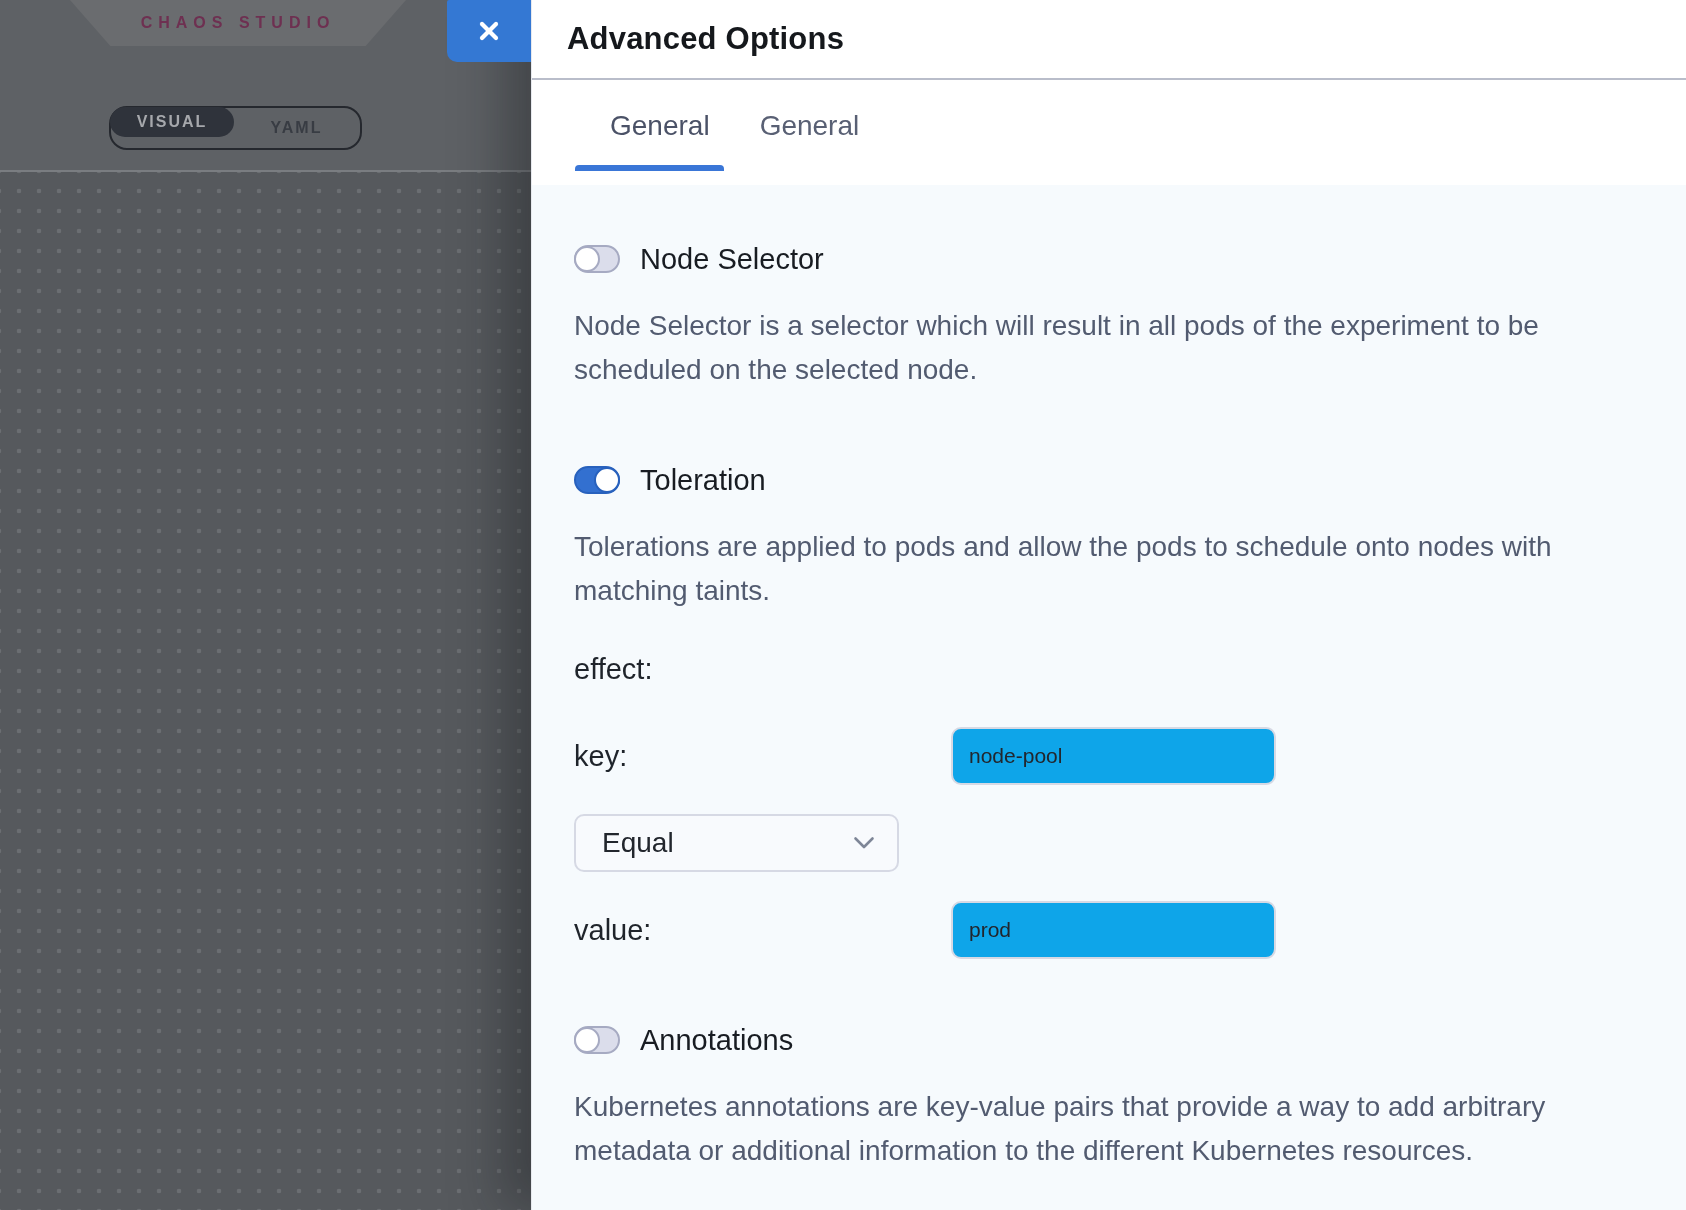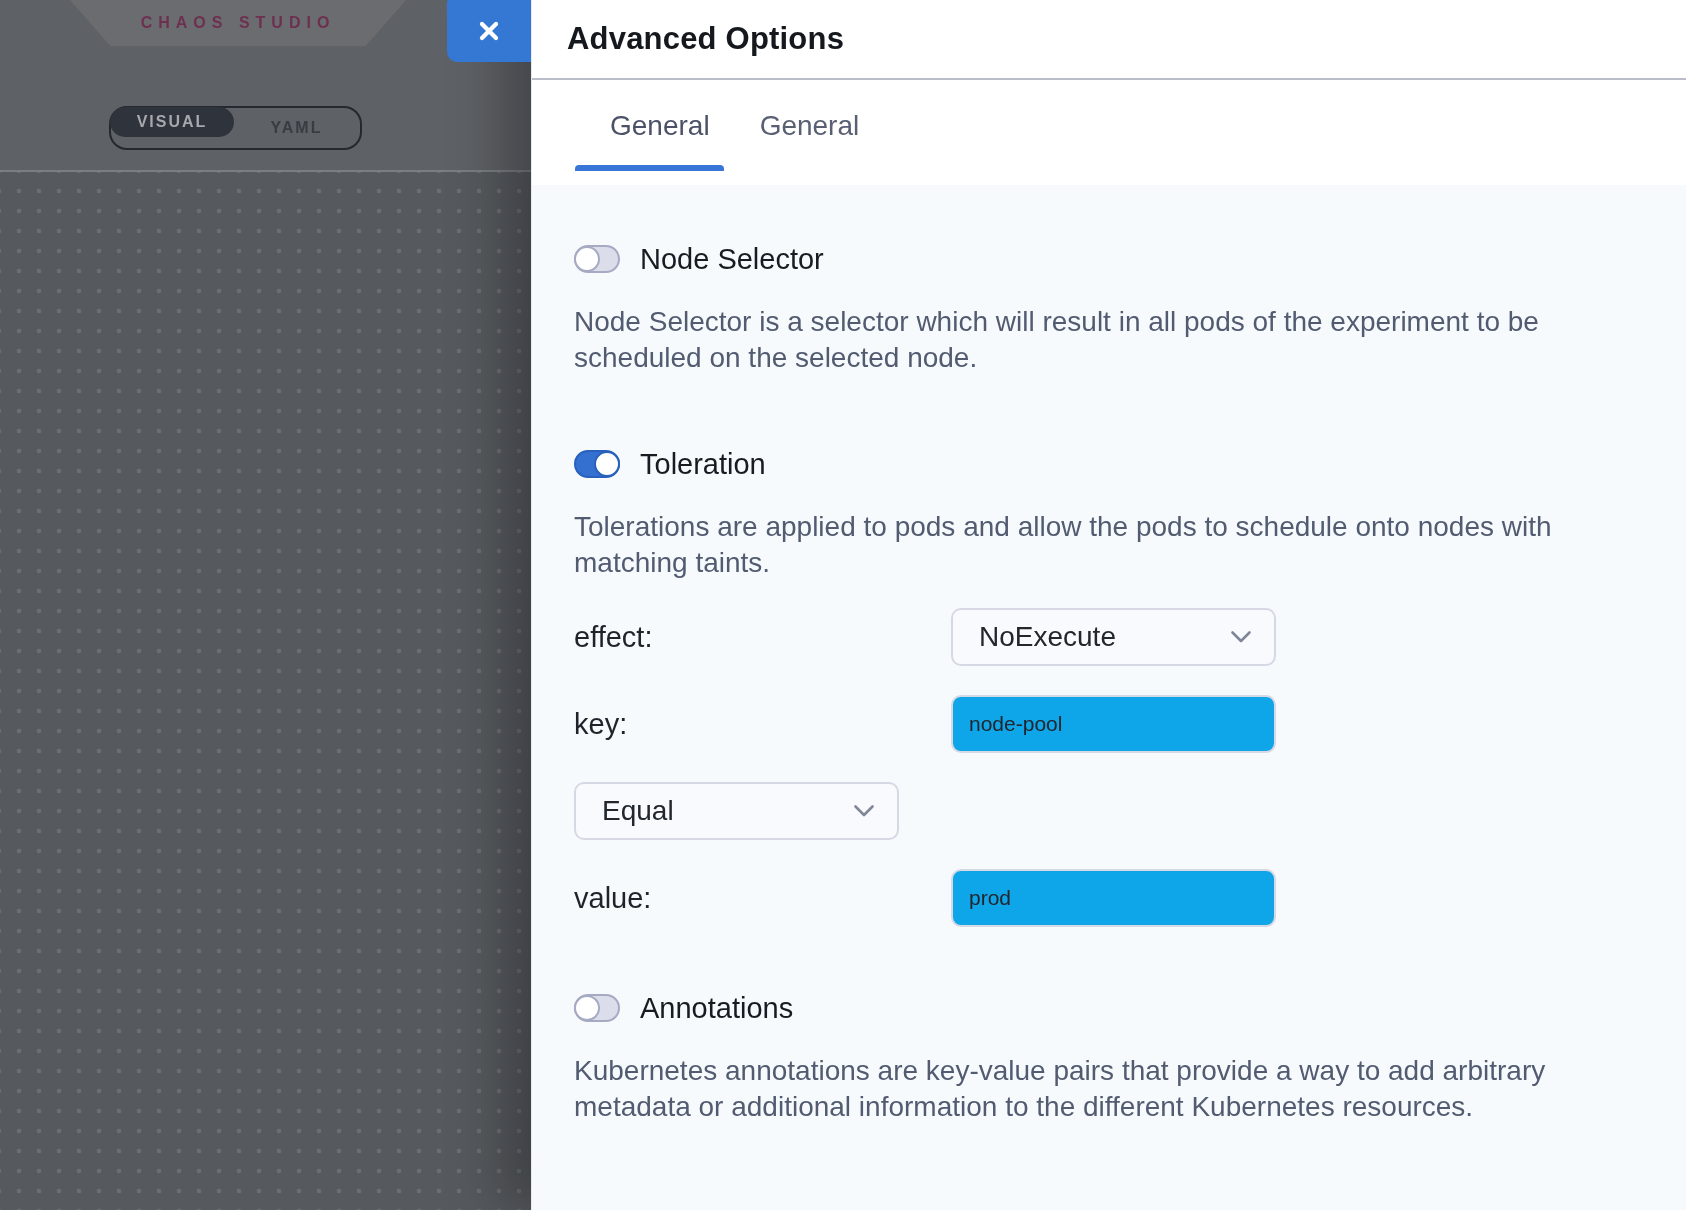--- a/index.html
+++ b/index.html
@@ -45,21 +45,21 @@
   .toggle-row{display:flex;align-items:center;gap:20px;height:28px;}
   .toggle{position:relative;width:46px;height:28px;border-radius:15px;box-sizing:border-box;border:2px solid;cursor:pointer;flex:0 0 auto;}
   .toggle.off{background:#dbddeb;border-color:#a6aac2;}
   .toggle.on{background:#3370d0;border-color:#2861bd;}
   .knob{position:absolute;top:50%;transform:translateY(-50%);width:26px;height:26px;border-radius:50%;
     background:#ffffff;box-sizing:border-box;border:2px solid;}
   .toggle.off .knob{left:-2px;border-color:#a6aac2;}
   .toggle.on .knob{right:-2px;border-color:#2861bd;}
   .toggle-label{font-size:29px;color:#181c22;}
 
-  .desc{margin:31px 0 0 0;font-size:28px;line-height:36px;color:#525b70;white-space:pre-line;}
+  .desc{margin:31px 0 0 0;font-size:28px;line-height:44px;color:#525b70;white-space:pre-line;}
 
   #toleration-row{margin-top:74px;}
   .form{margin-top:27px;}
   .form-row{display:flex;align-items:center;height:58px;margin-bottom:29px;}
   .form-label{width:377px;font-size:29px;color:#1f242b;flex:0 0 auto;}
   .field-select{position:relative;width:325px;height:58px;box-sizing:border-box;border:2px solid #d6d9e4;border-radius:10px;
     background:#f8fafd;display:flex;align-items:center;padding-left:26px;font-size:28px;color:#22262d;cursor:pointer;}
   .chevron{position:absolute;right:22px;top:50%;transform:translateY(-50%);width:22px;height:14px;display:block;}
   .field-input{width:325px;height:58px;box-sizing:border-box;border:2px solid #d6d9e4;border-radius:10px;background:#0ea5e9;
     padding:0 16px;font-size:21px;color:#22262d;font-family:"Liberation Sans",sans-serif;outline:none;}
@@ -116,26 +116,20 @@
           <span class="knob"></span>
         </div>
         <span class="toggle-label">Toleration</span>
       </div>
       <p class="desc">Tolerations are applied to pods and allow the pods to schedule onto nodes with
 matching taints.</p>
 
       <div class="form">
         <div class="form-row">
           <span class="form-label">effect:</span>
-          <div class="field-select">
-            <span>NoExecute</span>
-            <svg class="chevron" viewBox="0 0 22 14">
-              <path d="M2.5 2.5 L11 11 L19.5 2.5" fill="none" stroke="#7e8697" stroke-width="2.6" stroke-linecap="round" stroke-linejoin="round"></path>
-            </svg>
-          </div>
         </div>
         <div class="form-row">
           <span class="form-label">key:</span>
           <input type="text" class="field-input" value="node-pool" style="">
         </div>
         <div class="form-row">
           <div class="field-select">
             <span>Equal</span>
             <svg class="chevron" viewBox="0 0 22 14">
               <path d="M2.5 2.5 L11 11 L19.5 2.5" fill="none" stroke="#7e8697" stroke-width="2.6" stroke-linecap="round" stroke-linejoin="round"></path>

